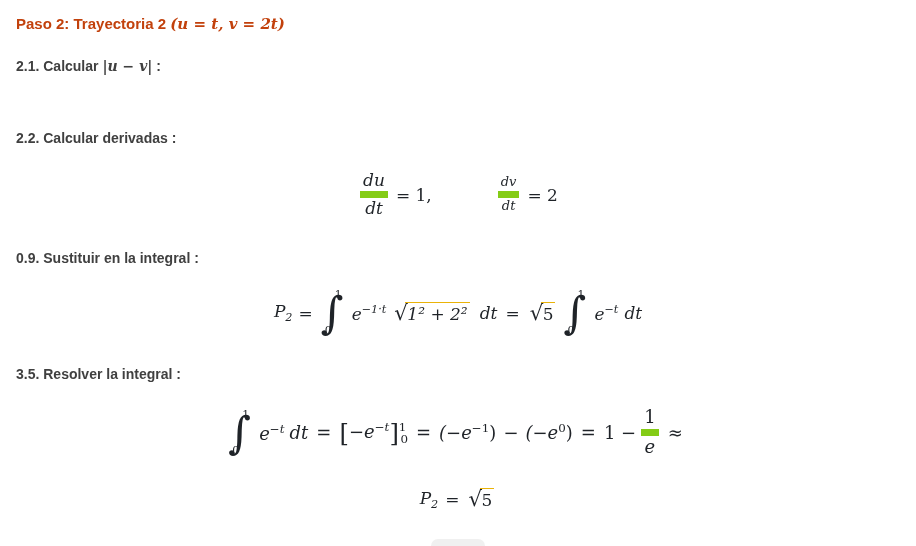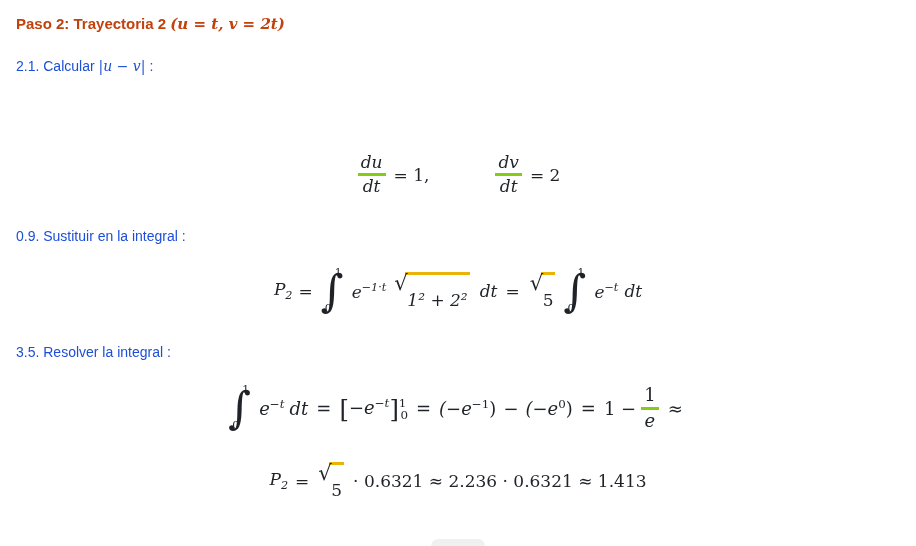--- a/index.html
+++ b/index.html
@@ -24,22 +24,22 @@
   }
   .heading {
     font-size: 15px;
     font-weight: bold;
     color: #c2410c;
     margin: 0 0 22px 0;
     line-height: 1.3;
   }
   .subhead {
     font-size: 14px;
-    font-weight: normal;
-    color: #1d4ed8;
+    font-weight: bold;
+    color: #404040;
     margin: 0;
     line-height: 1.3;
   }
   .eq-block {
     text-align: center;
     width: 100%;
     margin: 0;
   }
   .m {
     font-family: "DejaVu Serif", "Liberation Serif", serif;
@@ -52,21 +52,21 @@
   .frac {
     display: inline-block;
     vertical-align: middle;
     text-align: center;
     line-height: 1.15;
     margin: 0 2px;
   }
   .frac .num {
     display: block;
     padding: 0 3px 1px 3px;
-    border-bottom: 3px solid #84cc16;
+    border-bottom: 7px solid #84cc16;
   }
   .frac .den {
     display: block;
     padding: 1px 3px 0 3px;
   }
   
   .intg {
     display: inline-block;
     position: relative;
     vertical-align: middle;
@@ -105,22 +105,22 @@
   }
   .sqrt::before {
     content: "\221A";
     position: absolute;
     left: 0;
     top: -2px;
     font-size: 1.25em;
     font-family: "DejaVu Serif", "Liberation Serif", serif;
   }
   .sqrt > .rad {
-    border-top: 3px solid #eab308;
-    padding: 15px 2px 0 2px;
+    border-top: 1px solid #eab308;
+    padding: 1px 2px 0 2px;
     display: inline-block;
   }
   .row-eq {
     display: flex;
     justify-content: center;
     align-items: center;
     width: 100%;
   }
   .nowrap { white-space: nowrap; }
   .scroll-hint {
@@ -151,30 +151,34 @@
     <span>2.1. Calcular</span>
     <span class="it">|u − v|</span>
     <span>:</span>
   </div>
 
   <div class="gap-m"></div>
 
 
   <div class="gap-l"></div>
 
+  <div class="subhead">
+    <span>2.2. Calcular derivadas</span>
+    <span>:</span>
+  </div>
 
   <div class="gap-m"></div>
 
   <div class="row-eq">
     <span class="frac it" style="font-size:17px;">
       <span class="num">du</span>
       <span class="den">dt</span>
     </span>
     <span class="m" style="font-size:17px; margin-left:6px; margin-right:26px;">= 1,</span>
-    <span class="frac it" style="font-size:17px;margin-left:40px;">
+    <span class="frac it" style="font-size:13px;margin-left:40px;">
       <span class="num">dv</span>
       <span class="den">dt</span>
     </span>
     <span class="m" style="font-size:17px; margin-left:6px;">= 2</span>
   </div>
 
   <div class="gap-l"></div>
 
   <div class="subhead">
     <span>0.9. Sustituir en la integral</span>
@@ -261,17 +265,16 @@
   </div>
 
   <div class="gap-l"></div>
 
   <div class="row-eq" style="font-size:17px;">
     <span class="it"><span>P</span><sub class="sm m">2</sub></span>
     <span class="m" style="margin:0 7px;">=</span>
     <span class="sqrt m">
       <span class="rad m">5</span>
     </span>
-    <span class="m" style="margin-left:7px;">· 0.6321 ≈ 2.236 · 0.6321 ≈ 1.413</span>
   </div>
 
   <div class="scroll-hint"></div>
 </div>
 
 </body></html>

